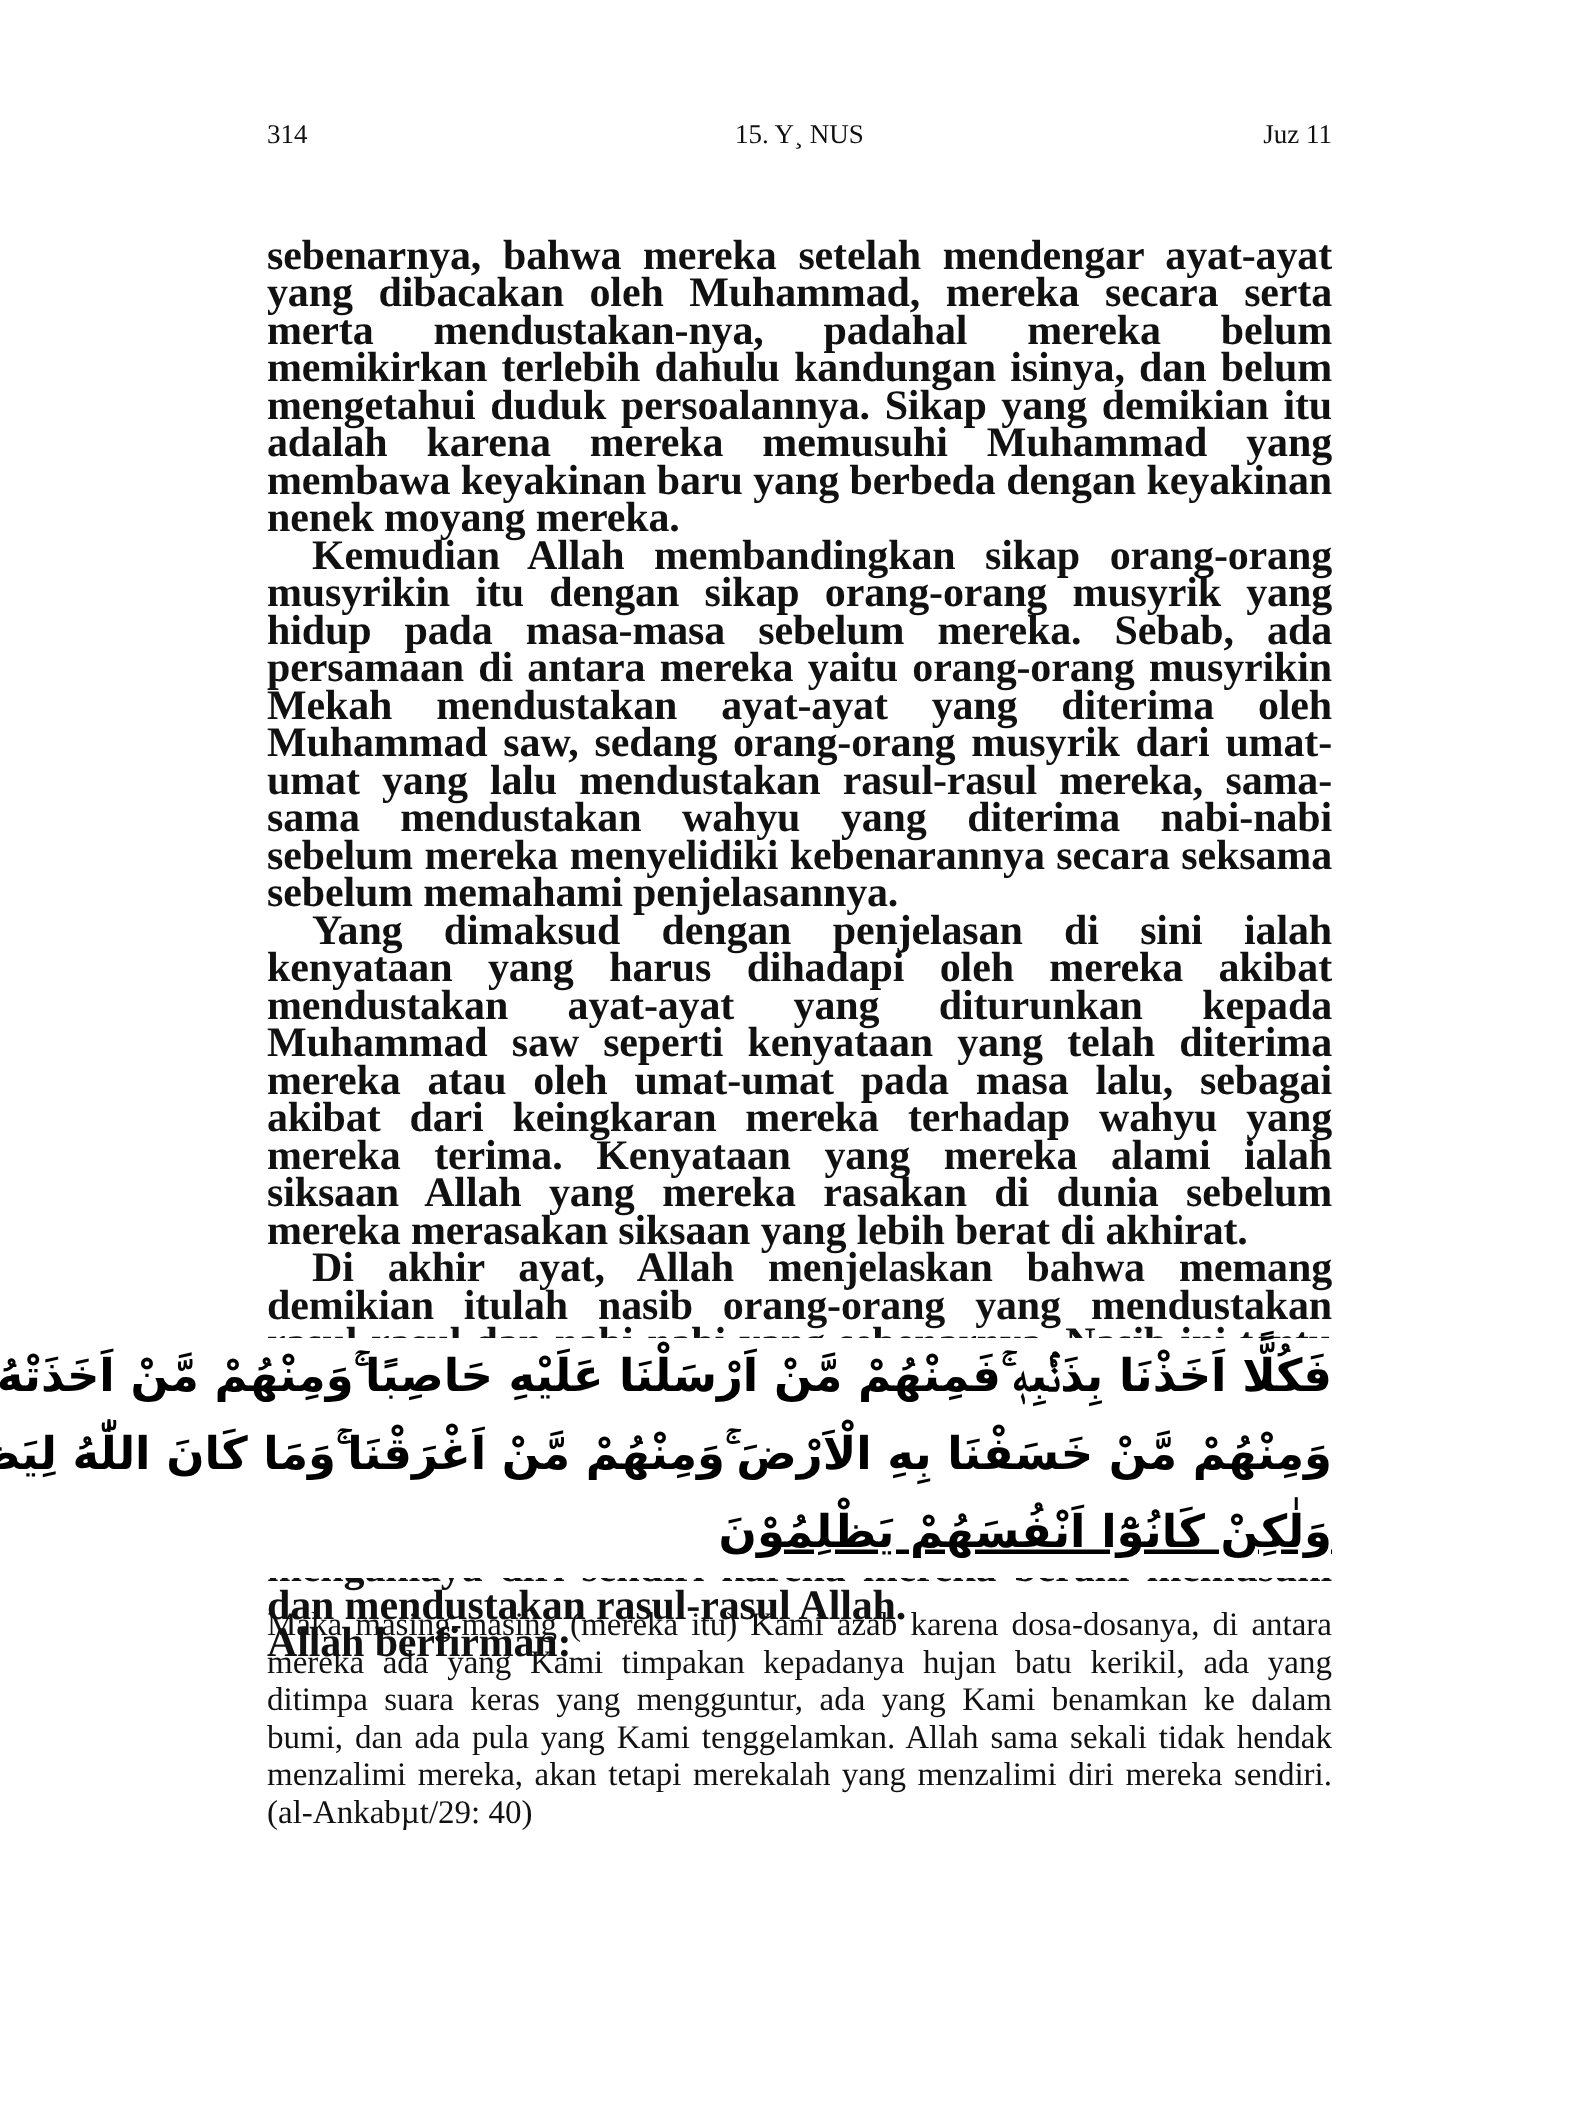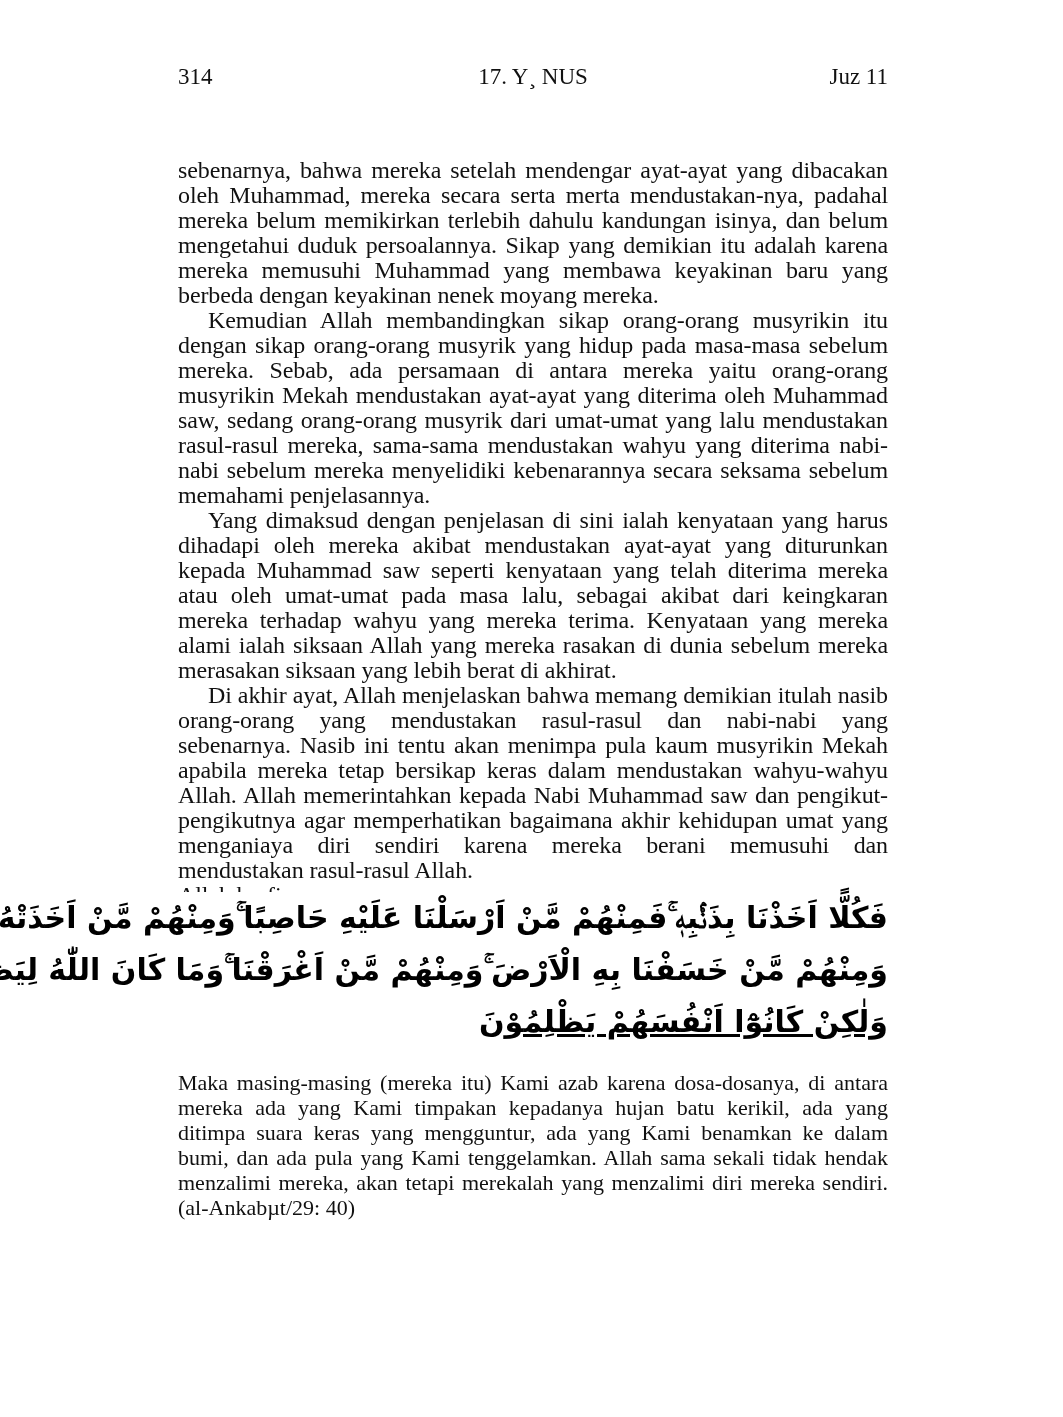--- a/index.html
+++ b/index.html
@@ -2,30 +2,31 @@
 <html><head>
 <meta charset="utf-8">
 <style>
   html, body { margin: 0; padding: 0; background: #ffffff; }
   body {
     width: 1063px; height: 1417px; position: relative; overflow: hidden;
     font-family: "Liberation Serif", "DejaVu Serif", serif;
     color: #111111;
   }
   .header {
-    position: absolute; left: 178px; top: 64px; width: 710px; height: 26px;
-    font-size: 23px; line-height: 26px;
+    position: absolute; left: 178px; top: 76px; width: 710px; height: 26px;
+    font-size: 18px; line-height: 26px;
   }
   .header .left { position: absolute; left: 0; top: 0; }
   .header .center { position: absolute; left: 0; right: 0; text-align: center; top: 0; }
   .header .right { position: absolute; right: 0; top: 0; text-align: center; }
   .body-text {
     position: absolute; left: 178px; top: 158px; width: 710px;
-    font-size: 24px; line-height: 25px; text-align: justify;
+    font-size: 28px; line-height: 25px; text-align: justify;
     letter-spacing: -0.1px;
+    font-weight: bold;
   }
   .body-text p { margin: 0; text-indent: 0; }
   .body-text p.indent { text-indent: 30px; }
   .arabic {
     position: absolute; left: 178px; top: 892px; width: 710px; height: 160px;
     direction: rtl; text-align: justify;
     font-family: "DejaVu Sans", sans-serif;
     font-size: 30px; line-height: 52px; font-weight: bold;
     color: #000;
     background: #ffffff;
@@ -36,21 +37,21 @@
     position: absolute; left: 178px; top: 1070px; width: 710px;
     font-size: 22px; line-height: 25px; text-align: justify;
   }
   .translation .it { }
 </style>
 </head>
 <body>
 
 <div class="header">
   <span class="left">314</span>
-  <span class="center">17. Y¸ NUS</span>
+  <span class="center">15. Y¸ NUS</span>
   <span class="right">Juz 11</span>
 </div>
 
 <div class="body-text">
   <p>sebenarnya, bahwa mereka setelah mendengar ayat-ayat yang dibacakan oleh Muhammad, mereka secara serta merta mendustakan-nya, padahal mereka belum memikirkan terlebih dahulu kandungan isinya, dan belum mengetahui duduk persoalannya. Sikap yang demikian itu adalah karena mereka memusuhi Muhammad yang membawa keyakinan baru yang berbeda dengan keyakinan nenek moyang mereka.</p>
   <p class="indent">Kemudian Allah membandingkan sikap orang-orang musyrikin itu dengan sikap orang-orang musyrik yang hidup pada masa-masa sebelum mereka. Sebab, ada persamaan di antara mereka yaitu orang-orang musyrikin Mekah mendustakan ayat-ayat yang diterima oleh Muhammad saw, sedang orang-orang musyrik dari umat-umat yang lalu mendustakan rasul-rasul mereka, sama-sama mendustakan wahyu yang diterima nabi-nabi sebelum mereka menyelidiki kebenarannya secara seksama sebelum memahami penjelasannya.</p>
   <p class="indent">Yang dimaksud dengan penjelasan di sini ialah kenyataan yang harus dihadapi oleh mereka akibat mendustakan ayat-ayat yang diturunkan kepada Muhammad saw seperti kenyataan yang telah diterima mereka atau oleh umat-umat pada masa lalu, sebagai akibat dari keingkaran mereka terhadap wahyu yang mereka terima. Kenyataan yang mereka alami ialah siksaan Allah yang mereka rasakan di dunia sebelum mereka merasakan siksaan yang lebih berat di akhirat.</p>
   <p class="indent">Di akhir ayat, Allah menjelaskan bahwa memang demikian itulah nasib orang-orang yang mendustakan rasul-rasul dan nabi-nabi yang sebenarnya. Nasib ini tentu akan menimpa pula kaum musyrikin Mekah apabila mereka tetap bersikap keras dalam mendustakan wahyu-wahyu Allah. Allah memerintahkan kepada Nabi Muhammad saw dan pengikut-pengikutnya agar memperhatikan bagaimana akhir kehidupan umat yang menganiaya diri sendiri karena mereka berani memusuhi dan mendustakan rasul-rasul Allah.</p>
   <p>Allah berfirman:</p>
 </div>

